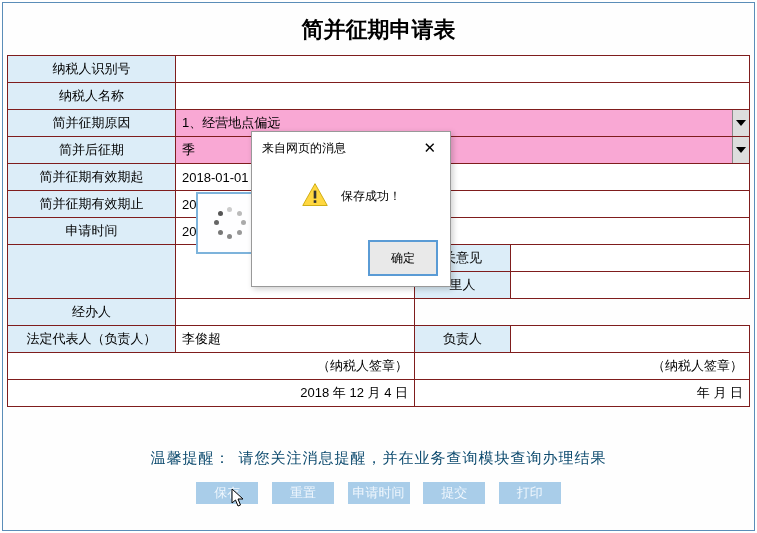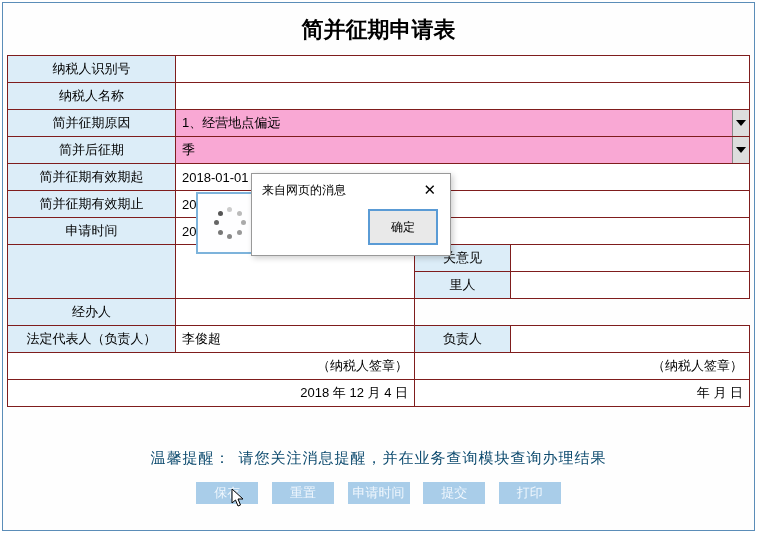--- a/index.html
+++ b/index.html
@@ -26,21 +26,21 @@
     .spinner { width: 32px; height: 32px; position: relative; }
     .spinner span { position: absolute; width: 5px; height: 5px; border-radius: 50%; background: #999; }
     .spinner span:nth-child(1){ top:0; left:13px; background:#ccc;}
     .spinner span:nth-child(2){ top:4px; right:4px; background:#bbb;}
     .spinner span:nth-child(3){ top:13px; right:0; background:#aaa;}
     .spinner span:nth-child(4){ bottom:4px; right:4px; background:#999;}
     .spinner span:nth-child(5){ bottom:0; left:13px; background:#888;}
     .spinner span:nth-child(6){ bottom:4px; left:4px; background:#777;}
     .spinner span:nth-child(7){ top:13px; left:0; background:#666;}
     .spinner span:nth-child(8){ top:4px; left:4px; background:#555;}
-    .dialog { position: absolute; left: 248px; top: 128px; width: 200px; background: #fff; border: 1px solid #999; box-shadow: 2px 2px 6px rgba(0,0,0,0.2); margin-top: 42px; }
+    .dialog { position: absolute; left: 248px; top: 128px; width: 200px; background: #fff; border: 1px solid #999; box-shadow: 2px 2px 6px rgba(0,0,0,0.2); }
     .dialog-header { display: flex; justify-content: space-between; align-items: center; padding: 7px 10px 4px 10px; font-size: 12px; }
     .dialog-close { font-size: 15px; font-weight: normal; padding: 0 4px; }
     .dialog-body { padding: 20px 10px 22px 10px; display: flex; align-items: center; justify-content: center; gap: 12px; }
     .warn-icon svg { width: 28px; height: 28px; }
     .dialog-msg { font-size: 12px; }
     .dialog-footer { text-align: right; padding: 6px 12px 10px 12px; }
     .dialog-btn { width: 70px; height: 36px; background: #e9e9e9; border: 2px solid #5a9bd5; font-size: 12px; }
     .cursor { position: absolute; left: 227px; top: 485px; pointer-events: none; }
     .cursor svg { width: 16px; height: 20px; }
   </style>
@@ -149,20 +149,30 @@
         <span></span>
         <span></span>
     </div>
   </div>
 
   <div class="dialog">
     <div class="dialog-header">
       <span>来自网页的消息</span>
       <span class="dialog-close">✕</span>
     </div>
+    <div class="dialog-body">
+      <span class="warn-icon">
+        <svg viewBox="0 0 32 32">
+            <polygon points="16,3 30,28 2,28" fill="#ffd740" stroke="#c9a500" stroke-width="1"></polygon>
+            <rect x="14.5" y="11" width="3" height="9" fill="#333"></rect>
+            <rect x="14.5" y="22" width="3" height="3" fill="#333"></rect>
+          </svg>
+      </span>
+      <span class="dialog-msg">保存成功！</span>
+    </div>
     <div class="dialog-footer">
       <button class="dialog-btn">确定</button>
     </div>
   </div>
 
   <div class="cursor">
     <svg viewBox="0 0 16 20">
         <path d="M2 1 L2 15 L5.5 12 L8 18 L10.5 17 L8 11 L13 11 Z" fill="#fff" stroke="#000" stroke-width="1"></path>
       </svg>
   </div>

